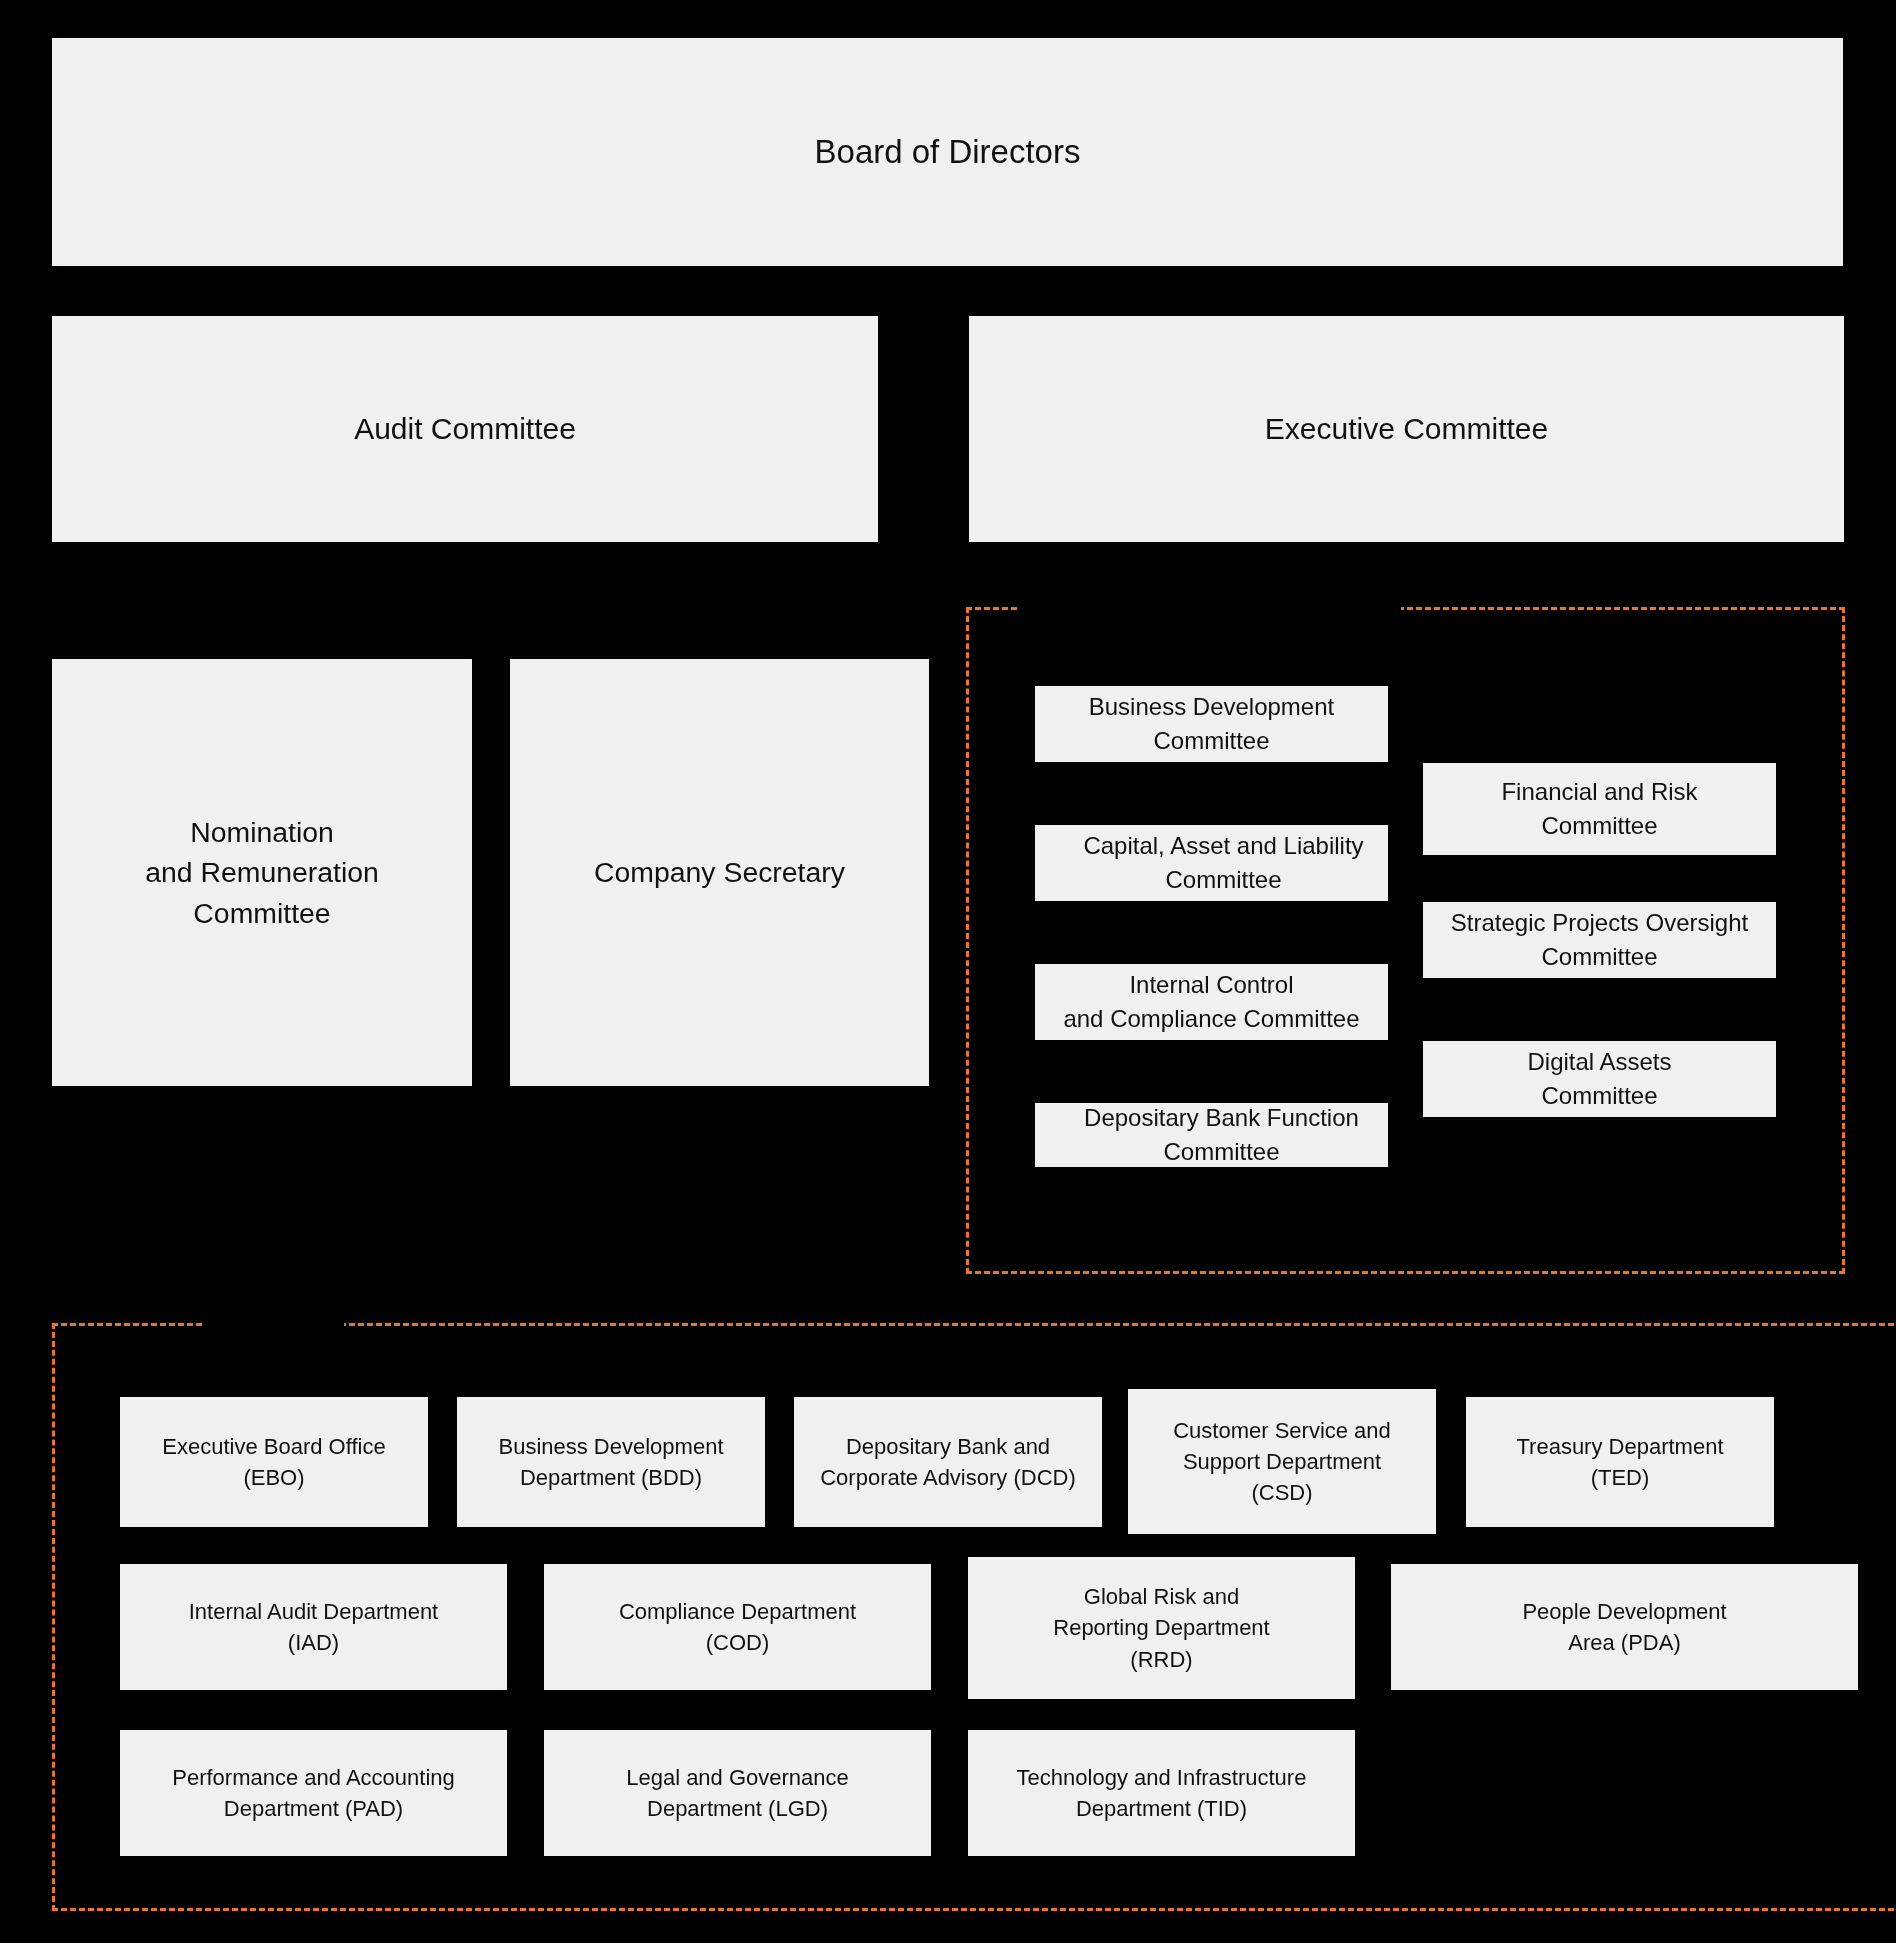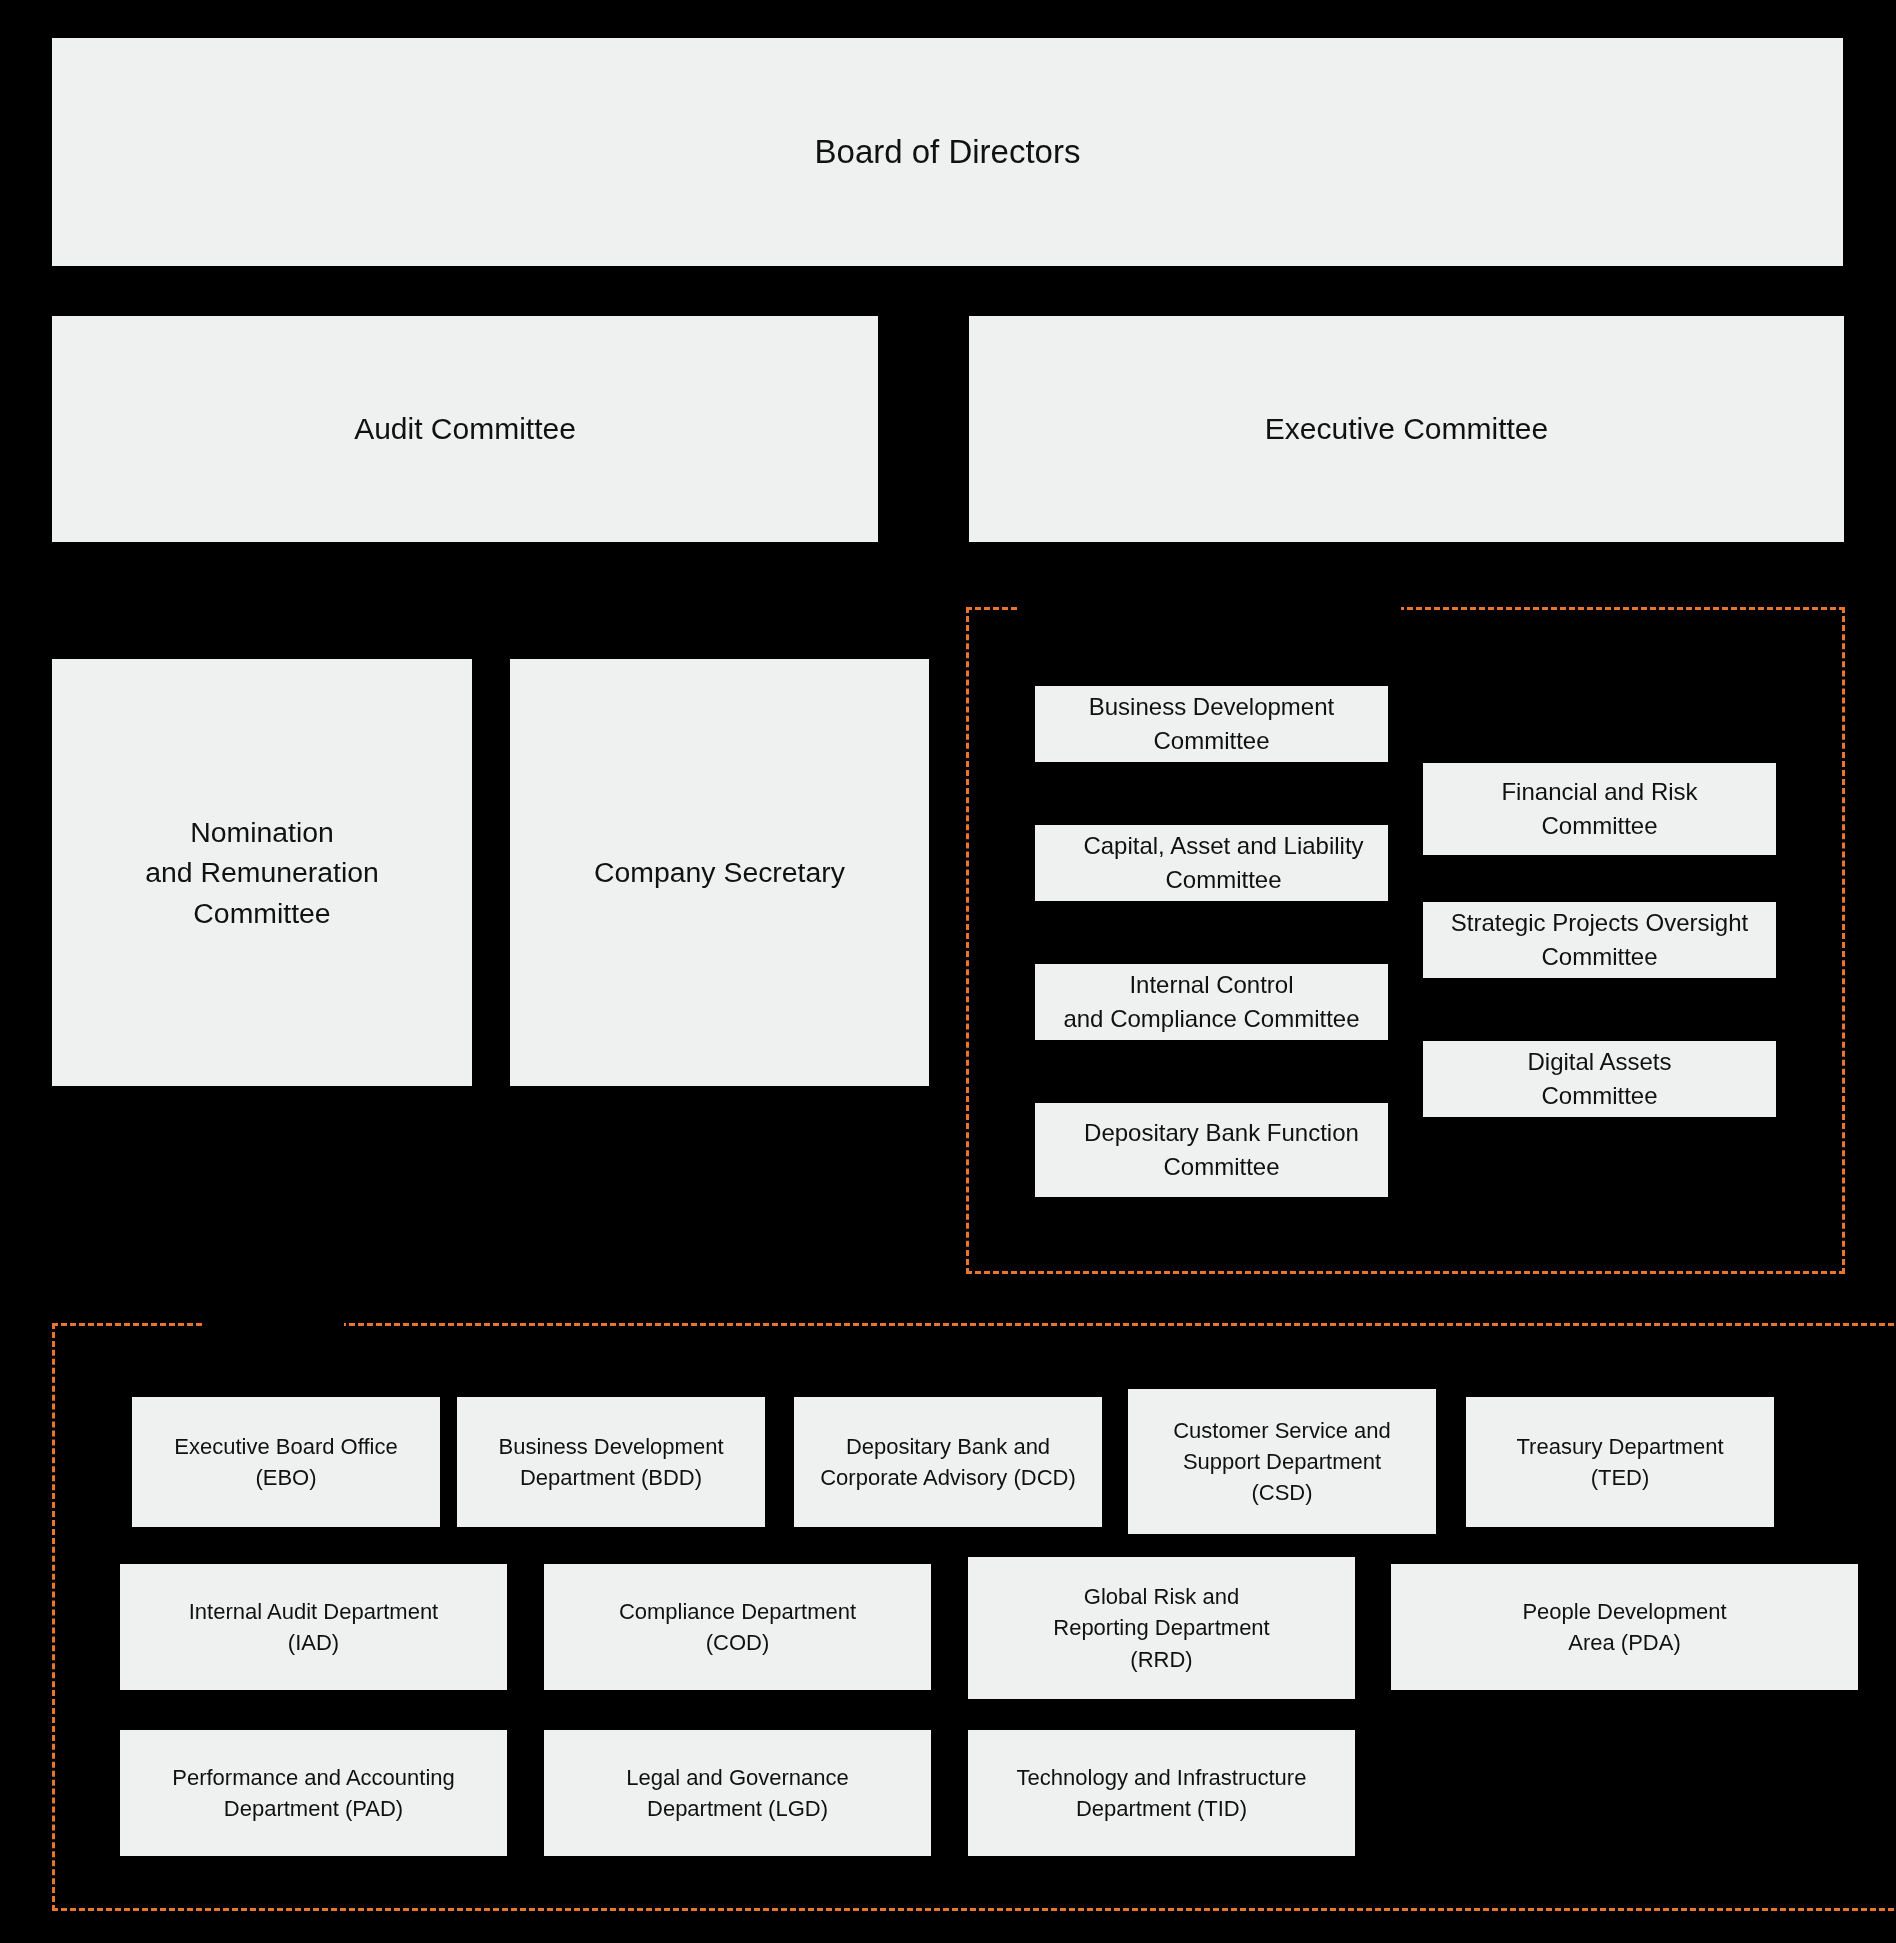--- a/index.html
+++ b/index.html
@@ -70,36 +70,36 @@
 
   <div class="node node-committee" style="left:1035px; top:686px; width:353px; height:76px;">Business Development
 Committee</div>
 
   <div class="node node-committee" style="left:1035px; top:825px; width:353px; height:76px;padding-left:32px;">Capital, Asset and Liability
 Committee</div>
 
   <div class="node node-committee" style="left:1035px; top:964px; width:353px; height:76px;">Internal Control
 and Compliance Committee</div>
 
-  <div class="node node-committee" style="left:1035px; top:1103px; width:353px; height:94px;padding-left:28px;">Depositary Bank Function
+  <div class="node node-committee" style="left:1035px; top:1103px; width:353px; height:64px;padding-left:28px;">Depositary Bank Function
 Committee</div>
 
   <div class="node node-committee" style="left:1423px; top:763px; width:353px; height:92px;">Financial and Risk
 Committee</div>
 
   <div class="node node-committee" style="left:1423px; top:902px; width:353px; height:76px;">Strategic Projects Oversight
 Committee</div>
 
   <div class="node node-committee" style="left:1423px; top:1041px; width:353px; height:76px;">Digital Assets
 Committee</div>
 
   <div class="dashed-group" style="left:52px; top:1323px; width:1878px; height:588px;"></div>
   <div class="dash-mask" style="left:205px; top:1315px; width:139px; height:17.4px;"></div>
 
-  <div class="node node-dept" style="left:120px; top:1397px; width:308px; height:130px;margin-left:12px;">Executive Board Office
+  <div class="node node-dept" style="left:120px; top:1397px; width:308px; height:130px;">Executive Board Office
 (EBO)</div>
 
   <div class="node node-dept" style="left:457px; top:1397px; width:308px; height:130px;">Business Development
 Department (BDD)</div>
 
   <div class="node node-dept" style="left:794px; top:1397px; width:308px; height:130px;">Depositary Bank and
 Corporate Advisory (DCD)</div>
 
   <div class="node node-dept" style="left:1128px; top:1389px; width:308px; height:145px;">Customer Service and
 Support Department

